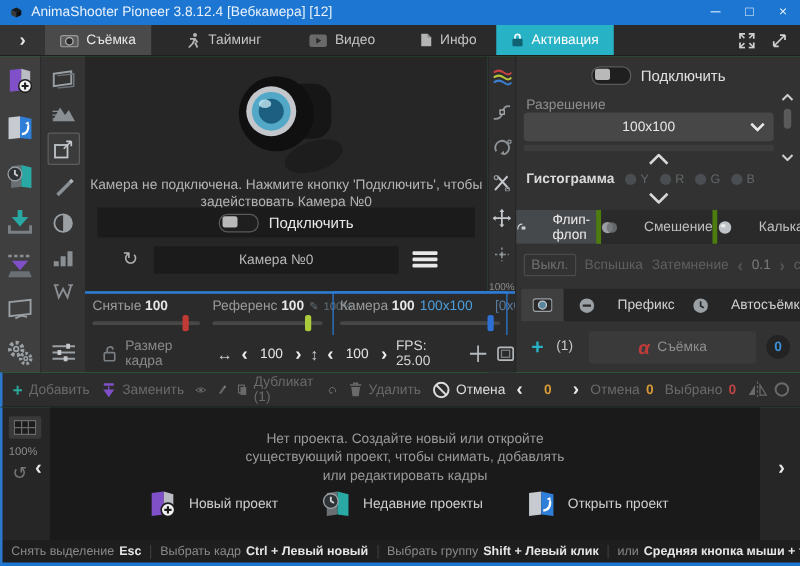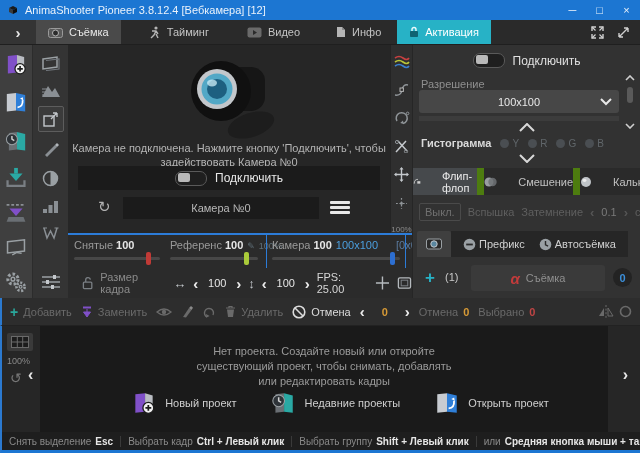--- a/index.html
+++ b/index.html
@@ -73,21 +73,21 @@
   .ttb .dis{color:#6a6a6a}
   .ttb .grp{display:flex;align-items:center;gap:5px}
   .orange{color:#d79a36;font-weight:bold}
   .redv{color:#c04545;font-weight:bold}
   .white{color:#dcdcdc}
 
   
   .tl{position:absolute;left:0;top:326px;width:640px;height:106px;background:#262626;border-left:2px solid #2b79cf;box-sizing:border-box}
   .tl-inner{position:absolute;left:38px;top:0;width:568px;height:106px;background:#1a1a1a}
   .tl-msg{position:absolute;left:0;top:18px;width:100%;text-align:center;color:#9a9a9a;line-height:15px}
-  .tl-btns{position:absolute;left:16px;top:64px;width:100%;display:flex;justify-content:center;gap:34px}
+  .tl-btns{position:absolute;left:2px;top:64px;width:100%;display:flex;justify-content:center;gap:34px}
   .tl-btn{display:flex;align-items:center;gap:8px;color:#cfcfcf}
   .tl-grid{position:absolute;left:5px;top:7px;width:26px;height:18px;background:#3a3a3a;border-radius:2px;display:flex;align-items:center;justify-content:center}
   .tl-zoom{position:absolute;left:5px;top:30px;font-size:9px;color:#8a8a8a}
   .tl-refresh{position:absolute;left:8px;top:44px;color:#777;font-size:14px}
   .tl-chl{position:absolute;left:26px;top:40px;color:#e8e8e8;font-size:16px;font-weight:bold}
   .tl-chr{position:absolute;right:12px;top:40px;color:#e8e8e8;font-size:16px;font-weight:bold}
 
   
   .sbar{position:absolute;left:0;top:432px;width:640px;height:21px;background:#1e1e1e;border-bottom:3px solid #1c76d2;border-left:2px solid #2b79cf;box-sizing:border-box;display:flex;align-items:center;overflow:hidden;white-space:nowrap}
   .sb-item{padding:0 7px;font-size:10px;color:#8a8a8a}
@@ -103,30 +103,30 @@
   .rp-dd .ddchv{position:absolute;right:7px;top:8px}
   .rp-part{position:absolute;left:6px;top:71px;width:200px;height:5px;background:#3c3c3c}
   .rp-sb{position:absolute;left:211px;top:30px;width:12px;height:60px}
   .rp-sb .thumb{position:absolute;left:3px;top:12px;width:6px;height:16px;background:#5a5a5a;border-radius:3px}
   .rp-chv{position:absolute;left:0;width:100%;display:flex;justify-content:center}
   .hist{position:absolute;left:8px;top:92px;width:212px;display:flex;align-items:center;gap:9px}
   .hist .hlbl{color:#dadada;font-weight:bold}
   .radio{width:9px;height:9px;border-radius:50%;background:#4a4e52;display:inline-block}
   .rch{display:flex;align-items:center;gap:3px;color:#60666a;font-size:10px}
   .rp-tabs{position:absolute;left:0;top:123px;width:228px;height:27px;display:flex;background:#232323}
-  .rp-tab{flex:1;display:flex;align-items:center;justify-content:space-between;gap:21px;color:#c0c0c0;background:#2a2a2a;border-right:7px solid #4d7c0f}
+  .rp-tab{flex:1;display:flex;align-items:center;justify-content:space-between;gap:21px;color:#c0c0c0;background:#2a2a2a;border-right:4px solid #4d7c0f}
   .rp-tab.active{background:#46494c;color:#ececec}
   .ffrow{position:absolute;left:6px;top:158px;width:216px;display:flex;align-items:center;gap:7px;color:#5f5f5f}
   .offbox{border:1px solid #4a4a4a;padding:2px 5px;border-radius:2px;color:#707070}
   .dchv{color:#555;font-weight:bold;font-size:13px}
   .dval{color:#7a7a7a}
   .captabs{position:absolute;left:4px;top:186px;height:26px;display:flex;align-items:stretch}
   .camtab{width:34px;background:#3f3f3f;display:flex;align-items:center;justify-content:center;border-radius:2px 2px 0 0}
   .capbar{display:flex;align-items:center;gap:14px;background:#262626;padding:0 12px;color:#d0d0d0}
-  .capbar .ci{display:flex;align-items:center;gap:3px}
+  .capbar .ci{display:flex;align-items:center;gap:18px}
   .shootrow{position:absolute;left:0;top:220px;width:228px;height:26px}
   .plus-teal{position:absolute;left:12px;top:3px;color:#27b2c6;font-size:17px;font-weight:bold;line-height:20px}
   .pcount{position:absolute;left:32px;top:6px;color:#c8c8c8}
   .shootbtn{position:absolute;left:58px;top:0;width:134px;height:26px;background:#3a3a3a;border-radius:3px;display:flex;align-items:center;justify-content:center;gap:6px;color:#8f8f8f}
   .alpha{color:#c23b3b;font-size:15px;font-weight:bold;font-style:italic;line-height:1}
   .badge{position:absolute;left:200px;top:3px;width:19px;height:19px;border-radius:50%;background:#232323;color:#3c8fd9;font-weight:bold;display:flex;align-items:center;justify-content:center;font-size:11px}
 </style>
 </head>
 <body>
 
@@ -525,20 +525,27 @@
       <span class="dis">Заменить</span>
     </span>
     <svg width="16" height="10" viewBox="0 0 16 10">
         <path d="M1 5 Q8 -1 15 5 Q8 11 1 5 Z" fill="none" stroke="#6a6a6a" stroke-width="1.3"></path>
         <circle cx="8" cy="5" r="2.2" fill="#6a6a6a"></circle>
       </svg>
     <svg width="12" height="13" viewBox="0 0 12 13">
         <path d="M2 12 L8 3 l2.5 2 L5 12.5 Z" fill="#6a6a6a"></path>
         <path d="M8 3 l2 -2 2 1.8 -1.5 2.2 Z" fill="#8a8a8a"></path>
       </svg>
+    <span class="grp">
+      <svg width="10" height="12" viewBox="0 0 10 12">
+          <rect x="1" y="1" width="6" height="8" fill="none" stroke="#6a6a6a" stroke-width="1.2"></rect>
+          <rect x="3" y="3" width="6" height="8" fill="#6a6a6a"></rect>
+        </svg>
+      <span class="dis">Дубликат (1)</span>
+    </span>
     <svg width="14" height="12" viewBox="0 0 14 12">
         <path d="M11 9 a4.5 4.5 0 1 0 -6 2" stroke="#6a6a6a" stroke-width="1.4" fill="none"></path>
         <path d="M4 8 l0.6 3.4 3 -1.4 Z" fill="#6a6a6a"></path>
       </svg>
     <span class="grp">
       <svg width="11" height="13" viewBox="0 0 11 13">
           <path d="M1 3 h9 M4 3 V1.5 h3 V3" stroke="#6a6a6a" stroke-width="1.2" fill="none"></path>
           <path d="M2 4.5 l1 7.5 h5 l1 -7.5 Z" fill="#6a6a6a"></path>
         </svg>
       <span class="dis">Удалить</span>
@@ -617,19 +624,19 @@
             </svg>
           <span>Открыть проект</span>
         </span>
       </div>
     </div>
     <span class="tl-chr">›</span>
   </div>
 
   <div class="sbar">
     <span class="sb-item"><span>Снять выделение</span><b>Esc</b></span>
-    <span class="sb-item"><span>Выбрать кадр</span><b>Ctrl + Левый клик</b></span>
+    <span class="sb-item"><span>Выбрать кадр</span><b>Ctrl + Левый новый</b></span>
     <span class="sb-item"><span>Выбрать группу</span><b>Shift + Левый клик</b></span>
     <span class="sb-item"><span>или</span><b>Средняя кнопка мыши + тащить</b></span>
 
   </div>
 
 </div>
 
 </body></html>

